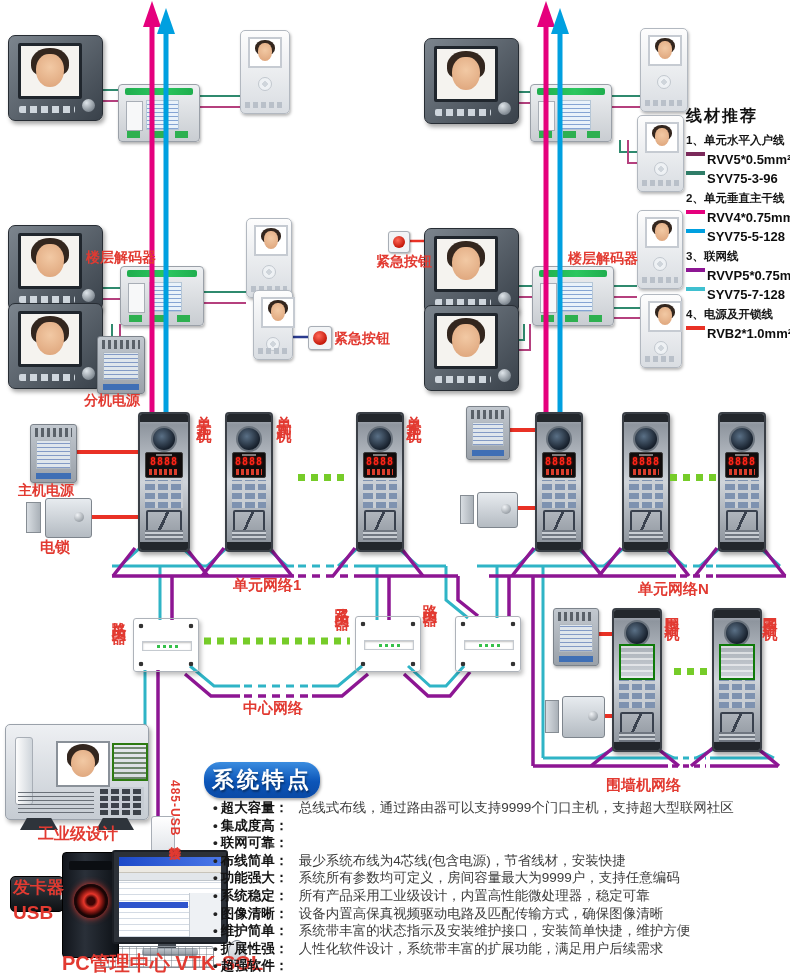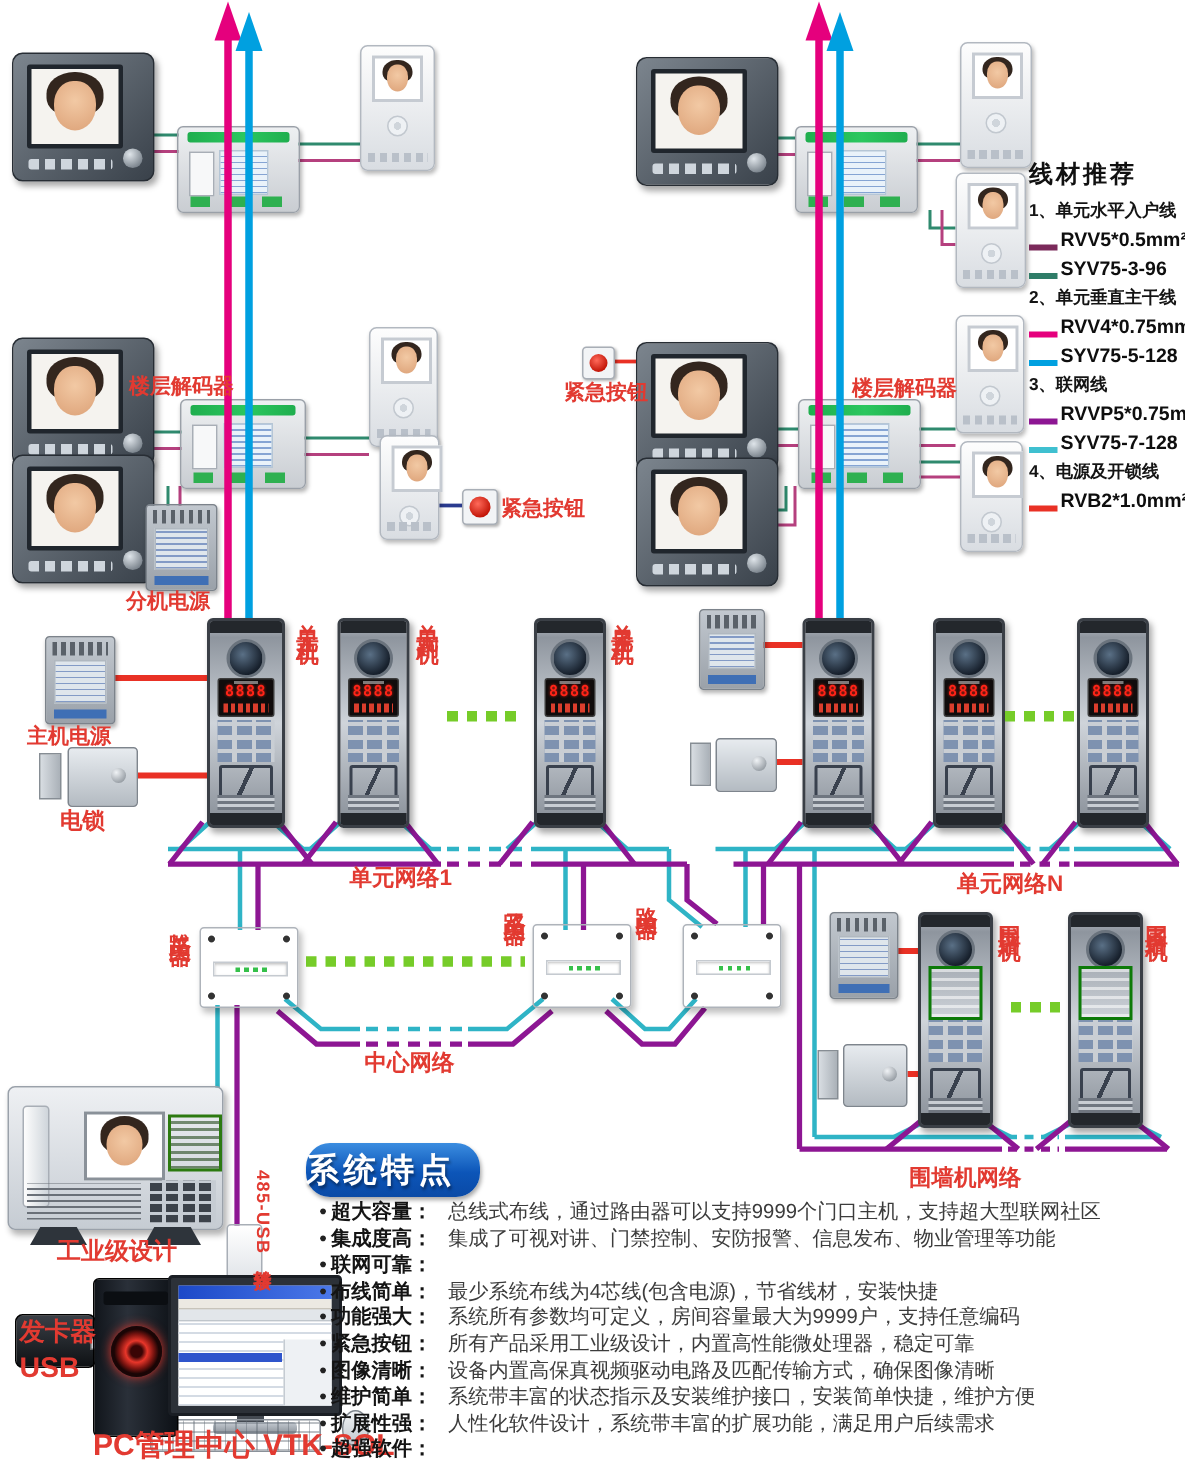--- a/index.html
+++ b/index.html
@@ -127,31 +127,31 @@
   .kbd{position:absolute;background:linear-gradient(180deg,#e8ebee,#b9bfc6);border:1px solid #8a9199;border-radius:3px;
        background-image:repeating-linear-gradient(90deg,rgba(90,100,110,.4) 0 1px,transparent 1px 7px),
                         repeating-linear-gradient(0deg,rgba(90,100,110,.4) 0 1px,transparent 1px 6px)}
   .mouse{position:absolute;background:linear-gradient(180deg,#f2f4f6,#c2c8cf);border:1px solid #7e858d;border-radius:50% 50% 45% 45%}
   .usb{background:linear-gradient(180deg,#3a3f46,#0e1114);border:1px solid #000;border-radius:5px}
   .usb::after{content:"";position:absolute;right:-9px;top:45%;width:10px;height:6px;background:#c8ced5;border:1px solid #666}
   .conv485{background:linear-gradient(180deg,#ffffff,#dde1e6);border:1px solid #a8aeb6;border-radius:3px}
   
   .badge{position:absolute;left:204px;top:762px;width:116px;height:36px;z-index:6;border-radius:16px;
          background:linear-gradient(180deg,#3b8de0,#0c55b8 55%,#0a4aa6);color:#fff;font-weight:bold;font-size:22px;
-         line-height:36px;letter-spacing:3px;box-shadow:1px 2px 3px rgba(0,0,0,.35);text-shadow:1px 2px 2px rgba(0,0,0,.4)}
+         text-align:center;line-height:36px;letter-spacing:3px;box-shadow:1px 2px 3px rgba(0,0,0,.35);text-shadow:1px 2px 2px rgba(0,0,0,.4)}
   #features{position:absolute;left:213px;top:799px;width:577px;z-index:6}
   .feat-row{display:flex;height:17.6px;align-items:baseline;font-size:13.5px;white-space:nowrap}
   .fbull{color:#222;margin-right:3px;font-weight:bold}
   .fname{font-weight:bold;color:#141414;width:78px;flex:none}
   .fdesc{color:#3c3c3c}
   
   #legend{position:absolute;left:686px;top:106px;width:92px;z-index:6}
   .ltitle{font-size:16px;font-weight:bold;color:#101010;letter-spacing:2px;margin-bottom:6px}
   .lgroup{font-size:11.5px;font-weight:bold;color:#141414;margin-top:5px;white-space:nowrap}
-  .lcable{display:flex;align-items:flex-end;margin-top:4px;font-size:13px;font-weight:bold;color:#0e0e0e;white-space:nowrap}
+  .lcable{display:flex;align-items:flex-start;margin-top:4px;font-size:13px;font-weight:bold;color:#0e0e0e;white-space:nowrap}
   .lswatch{width:19px;height:4px;margin-right:2px;flex:none}
 </style>
 </head>
 <body>
 
 <div id="canvas">
 
   <svg id="wires" class="layer" viewBox="0 0 790 977">
 
     <g stroke="#2f8a6e" stroke-width="2" fill="none">
@@ -542,39 +542,38 @@
   <div class="badge">系统特点</div>
   <div id="features">
       <div class="feat-row">
         <span class="fbull">•</span>
         <span class="fname">超大容量：</span>
         <span class="fdesc">总线式布线，通过路由器可以支持9999个门口主机，支持超大型联网社区</span>
       </div>
       <div class="feat-row">
         <span class="fbull">•</span>
         <span class="fname">集成度高：</span>
-        <span class="fdesc">集成了可视对讲、门禁控制、安防报警、信息发布、物业管理等功能</span>
       </div>
       <div class="feat-row">
         <span class="fbull">•</span>
         <span class="fname">联网可靠：</span>
       </div>
       <div class="feat-row">
         <span class="fbull">•</span>
         <span class="fname">布线简单：</span>
         <span class="fdesc">最少系统布线为4芯线(包含电源)，节省线材，安装快捷</span>
       </div>
       <div class="feat-row">
         <span class="fbull">•</span>
         <span class="fname">功能强大：</span>
         <span class="fdesc">系统所有参数均可定义，房间容量最大为9999户，支持任意编码</span>
       </div>
       <div class="feat-row">
         <span class="fbull">•</span>
-        <span class="fname">紧急按钮：</span>
+        <span class="fname">系统稳定：</span>
         <span class="fdesc">所有产品采用工业级设计，内置高性能微处理器，稳定可靠</span>
       </div>
       <div class="feat-row">
         <span class="fbull">•</span>
         <span class="fname">图像清晰：</span>
         <span class="fdesc">设备内置高保真视频驱动电路及匹配传输方式，确保图像清晰</span>
       </div>
       <div class="feat-row">
         <span class="fbull">•</span>
         <span class="fname">维护简单：</span>

